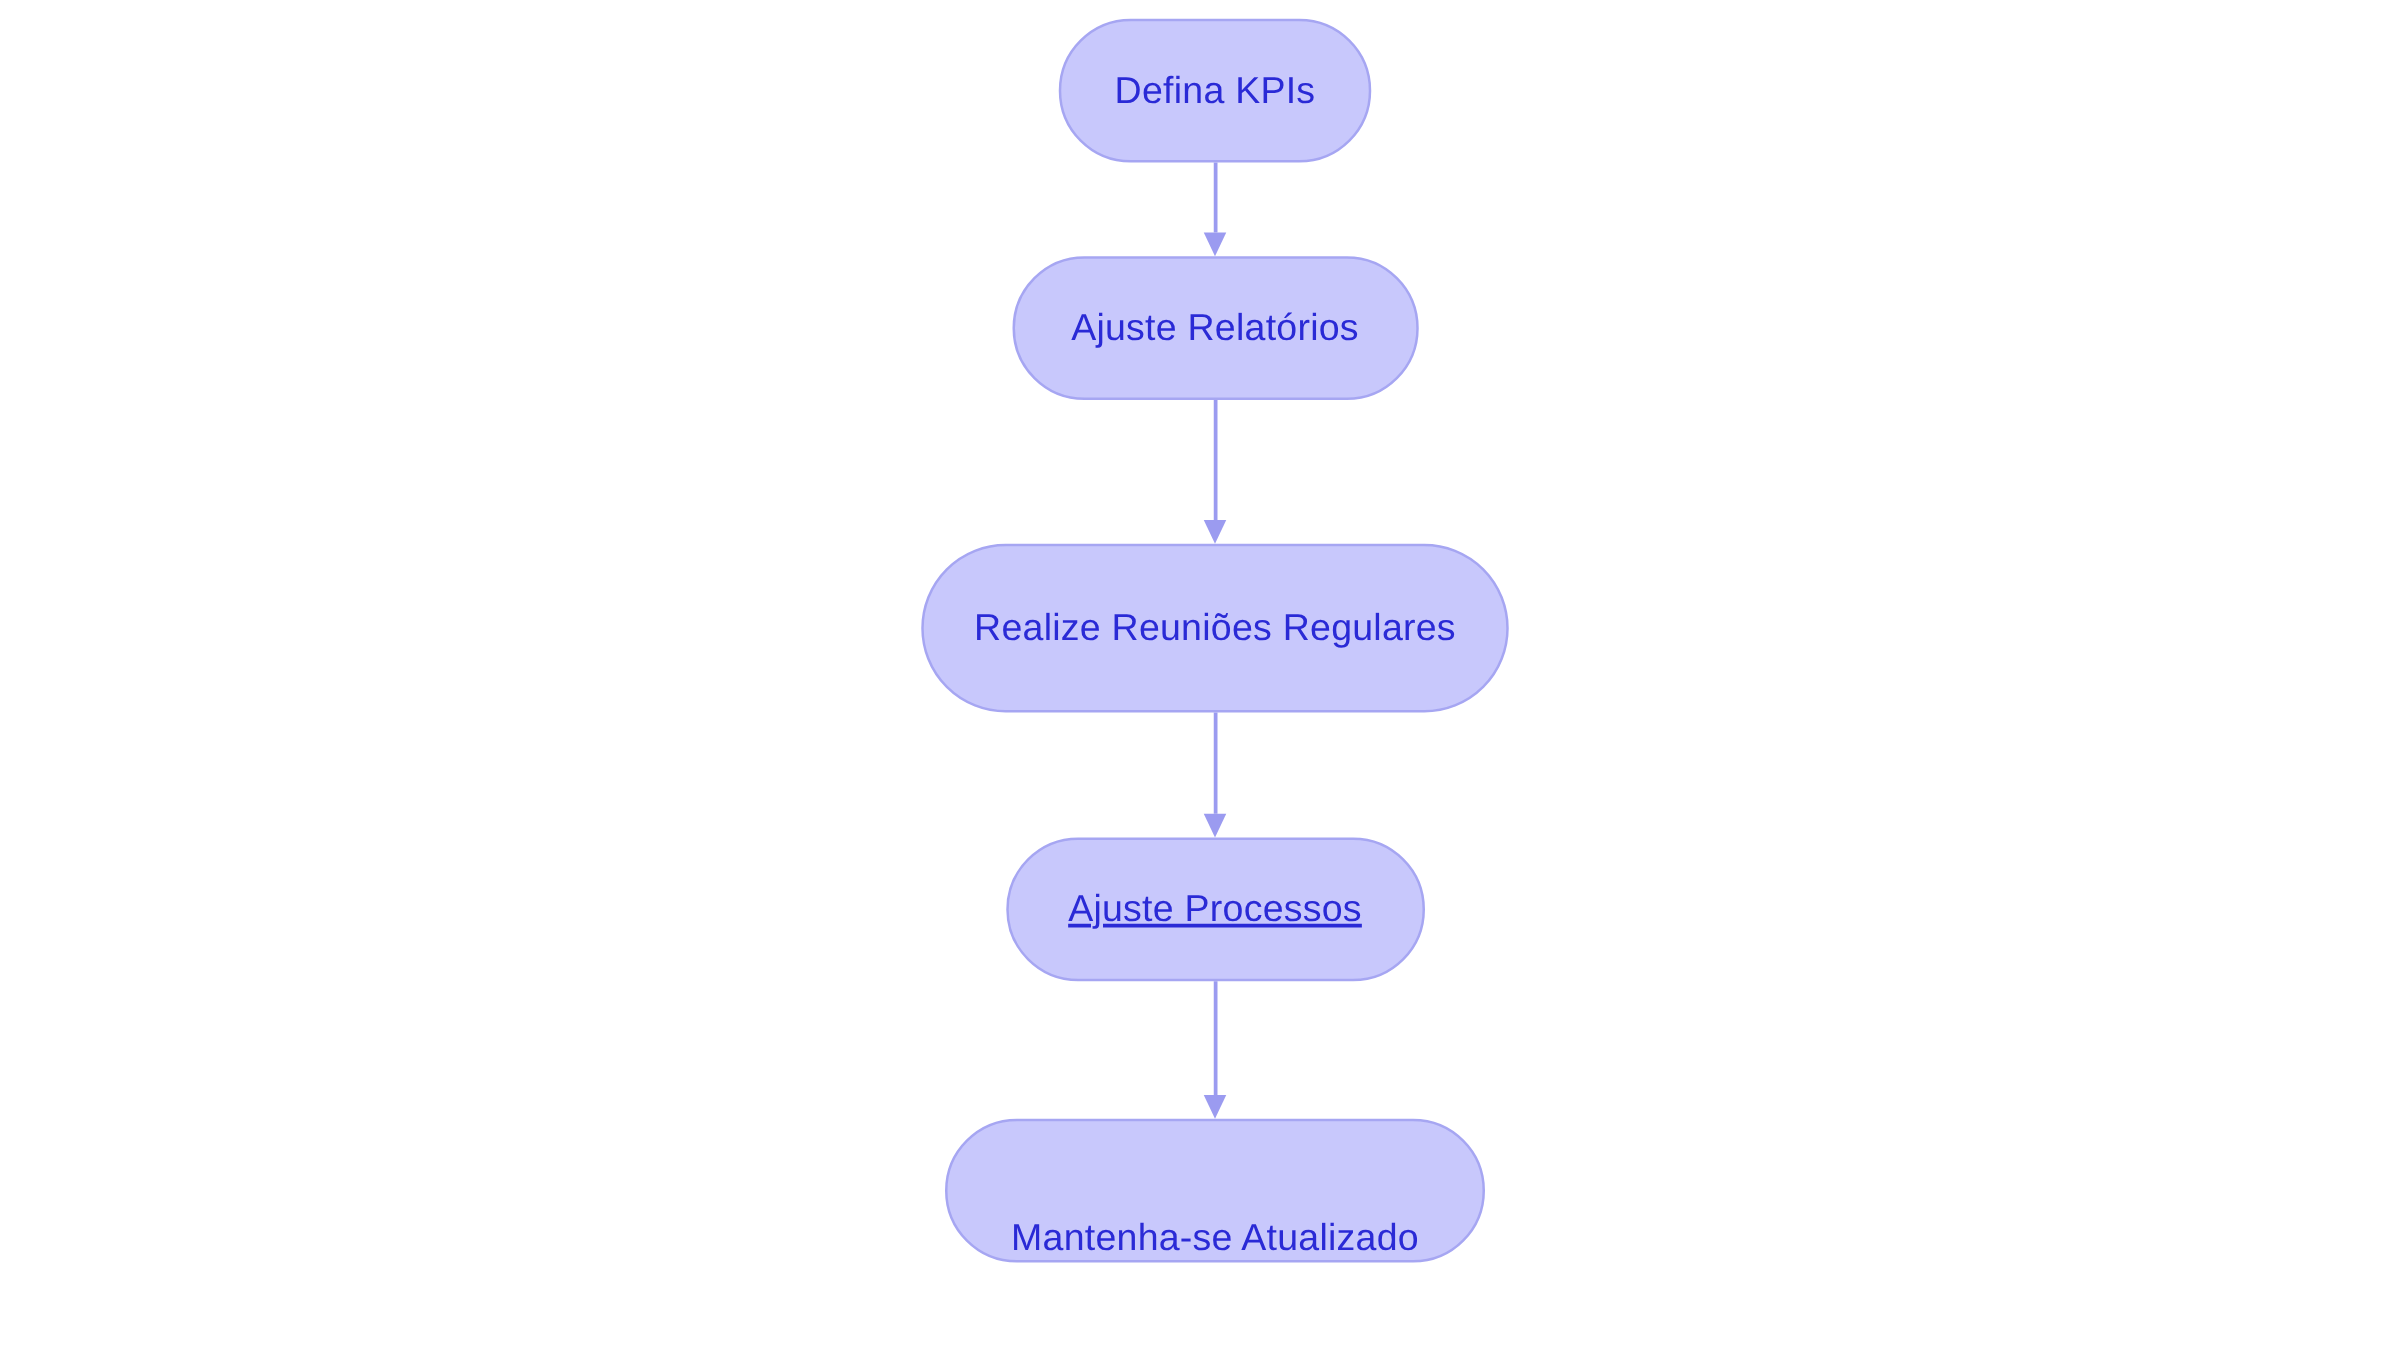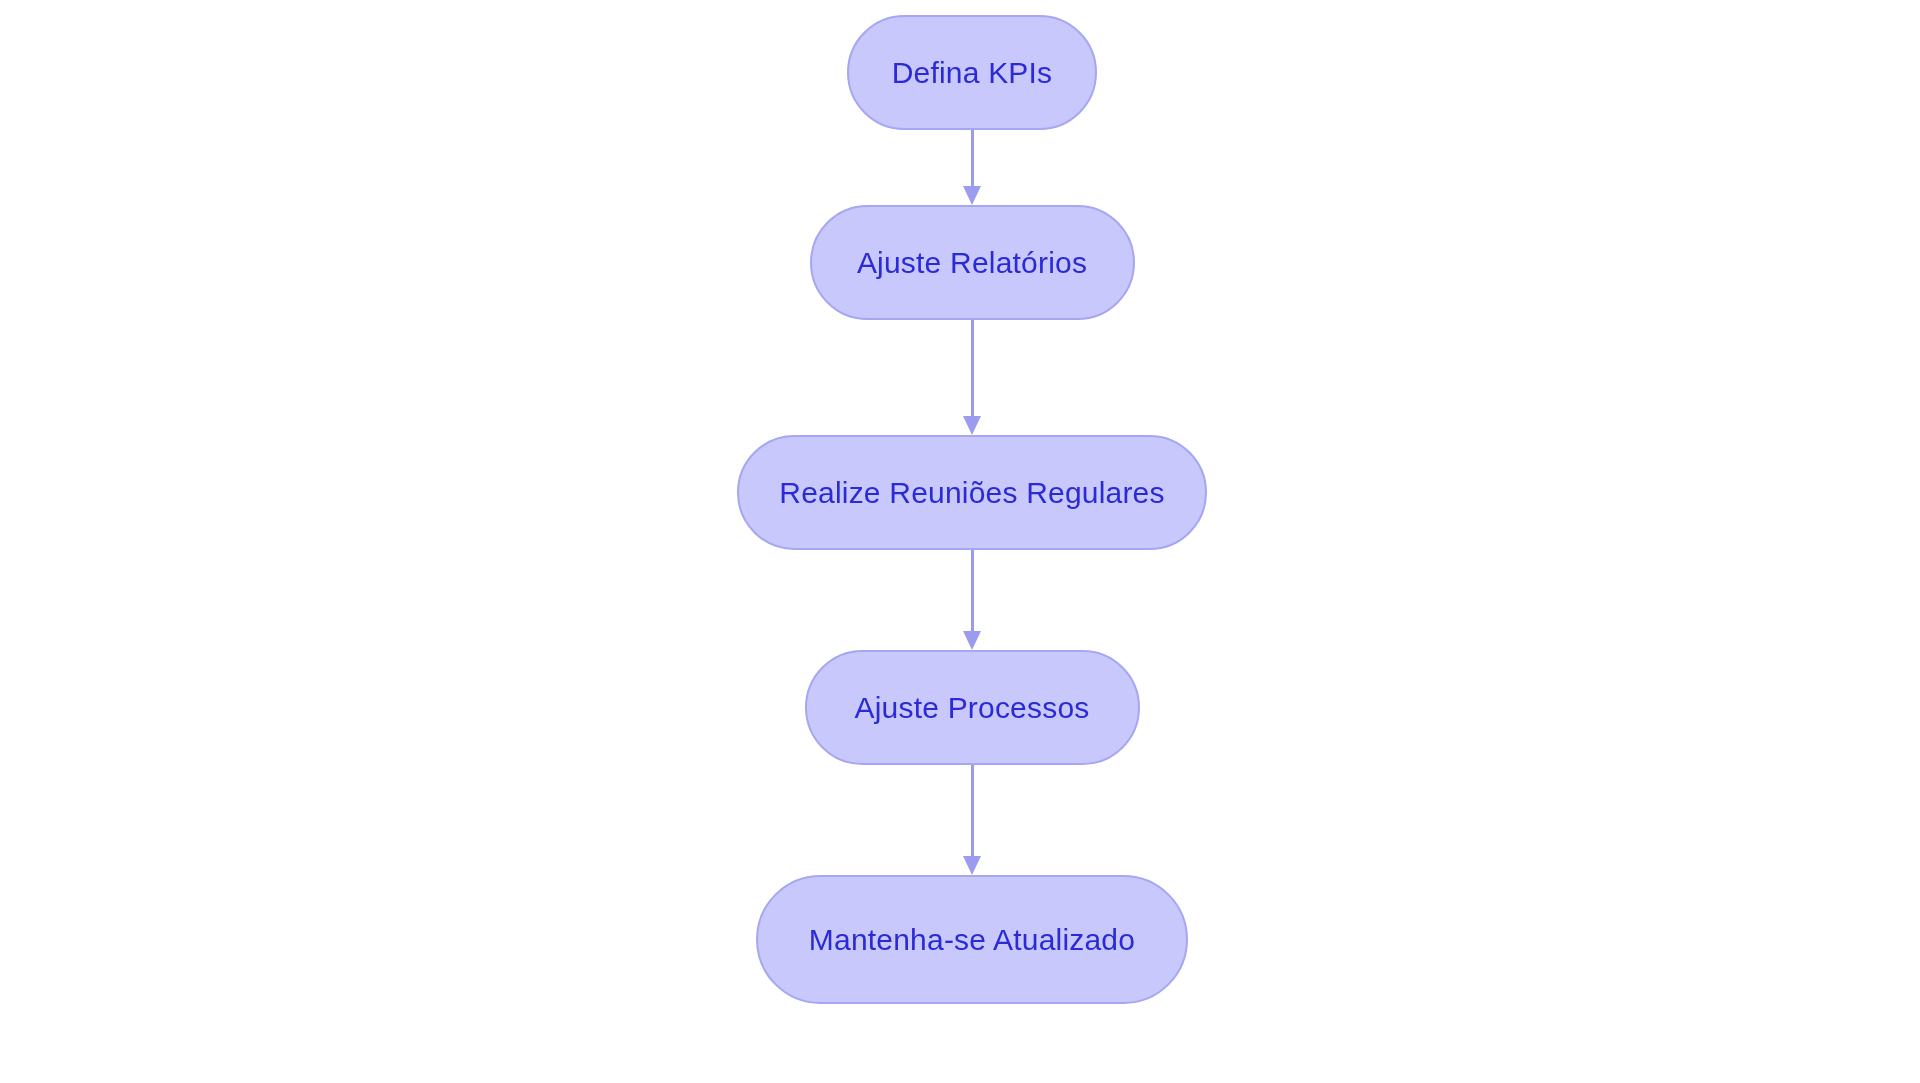--- a/index.html
+++ b/index.html
@@ -45,23 +45,23 @@
     font-family: "Liberation Sans", sans-serif;
     font-size: 30px;
     font-weight: 400;
     letter-spacing: 0.2px;
     white-space: nowrap;
     flex: 0 0 auto;
   }
 
   .node-1 { width: 250px; height: 115px; margin-top: 15px; }
   .node-2 { width: 325px; height: 115px; }
-  .node-3 { width: 470px; height: 115px; }
-  .node-4 { width: 335px; height: 115px; }
-  .node-5 { width: 432px; height: 129px; }
+  .node-3 { width: 470px; height: 135px; }
+  .node-4 { width: 335px; height: 115px; text-decoration: underline; }
+  .node-5 { width: 432px; height: 115px; align-items: flex-end; }
 
   .connector {
     position: relative;
     width: 20px;
     flex: 0 0 auto;
     display: flex;
     flex-direction: column;
     align-items: center;
     justify-content: flex-start;
   }

